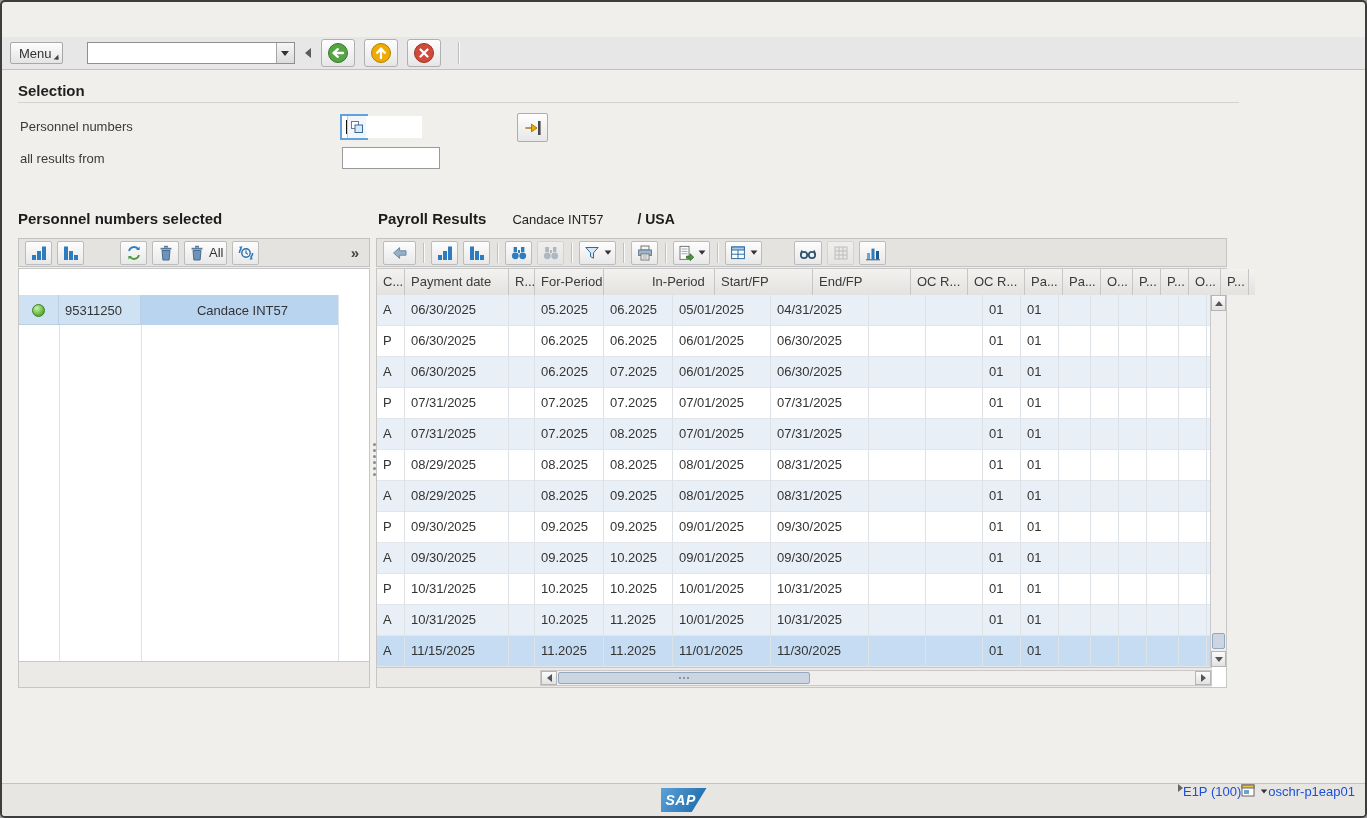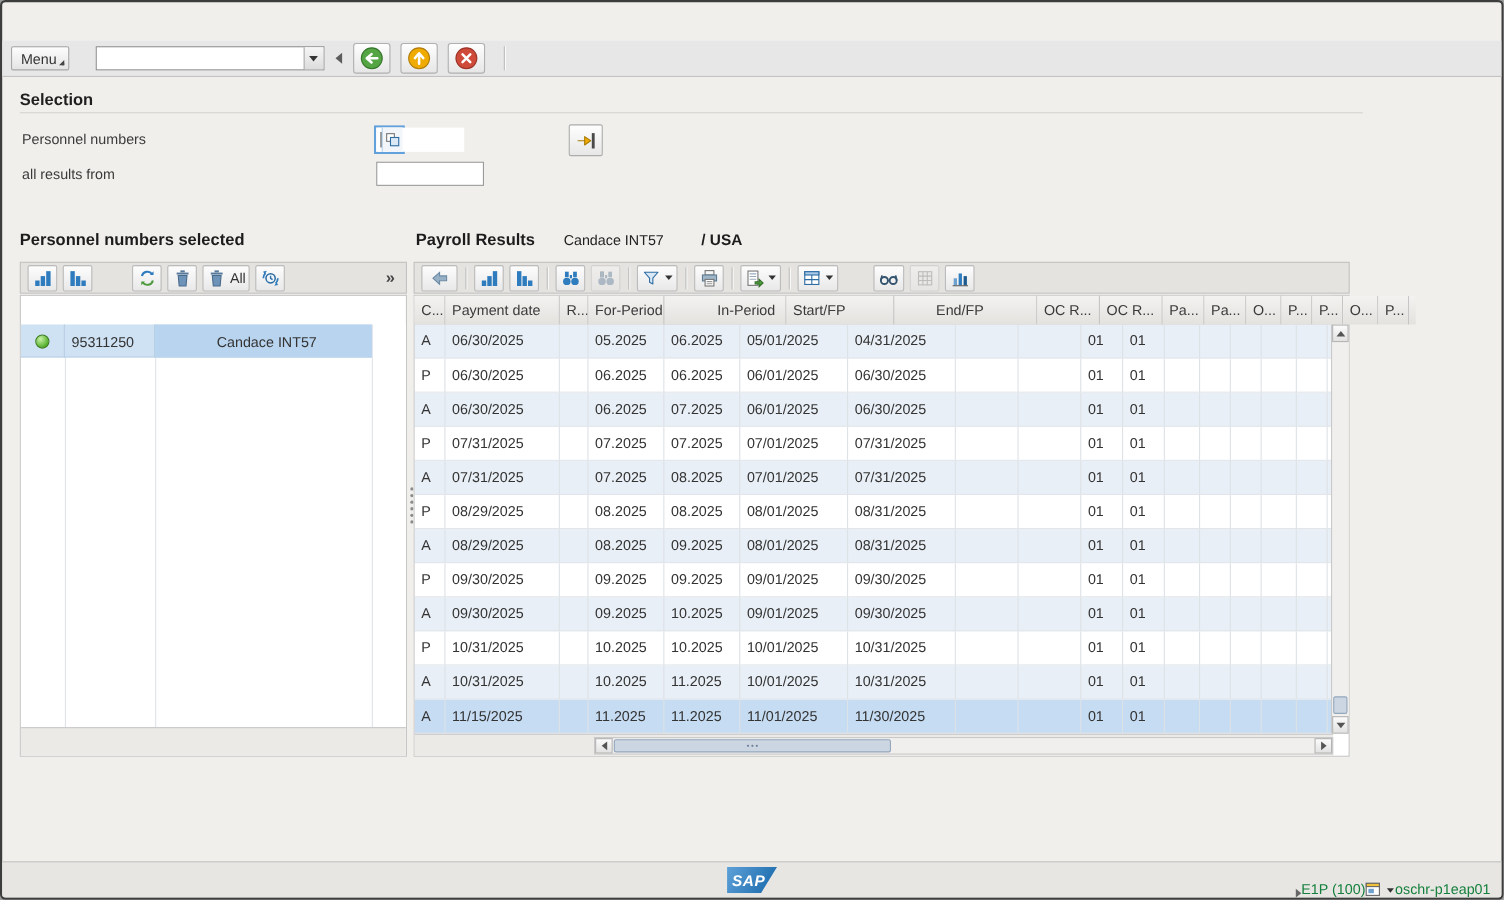--- a/index.html
+++ b/index.html
@@ -80,21 +80,21 @@
   .hthumb i{width:2px;height:2px;background:#6d8099;border-radius:50%}
   .arr{width:0;height:0}
   .arr.up{border-left:4px solid transparent;border-right:4px solid transparent;border-bottom:5px solid #555}
   .arr.down{border-left:4px solid transparent;border-right:4px solid transparent;border-top:5px solid #555}
   .arr.left{border-top:4px solid transparent;border-bottom:4px solid transparent;border-right:5px solid #555}
   .arr.right{border-top:4px solid transparent;border-bottom:4px solid transparent;border-left:5px solid #555}
 
   
   .statusbar{position:absolute;left:0;right:0;bottom:0;height:33px;background:#e8e6e3;border-top:1px solid #c2c2c2}
   .sap-logo{position:absolute;left:50%;top:4px;transform:translateX(-50%);width:46px;height:24px;background:linear-gradient(120deg,#5ea1d8,#1465a8);clip-path:polygon(0 0,100% 0,68% 100%,0 100%);display:flex;align-items:center;padding-left:5px;color:#fff;font-weight:bold;font-style:italic;font-size:14px;letter-spacing:.5px}
-  .status-right{position:absolute;right:10px;top:0;height:100%;display:flex;align-items:flex-end;color:#15803d}
+  .status-right{position:absolute;right:10px;top:0;height:100%;display:flex;align-items:flex-start;color:#1d4ed8}
   .mini-icon{display:flex;align-items:center;gap:3px;cursor:pointer}
 </style>
 </head>
 <body>
 
 <div class="window">
 
 
   <div class="menubar">
     <div class="menu-btn">
@@ -347,21 +347,21 @@
   </div>
 
   <div class="right-wrap">
     <div class="rt-header hrow">
         <div class="hcell" style="width: 28px;">C...</div>
         <div class="hcell" style="width: 104px;">Payment date</div>
         <div class="hcell" style="width: 26px;">R...</div>
         <div class="hcell" style="width: 69px;">For-Period</div>
         <div class="hcell" style="width: 69px; margin-left: 42px;">In-Period</div>
         <div class="hcell" style="width: 98px;">Start/FP</div>
-        <div class="hcell" style="width: 98px; margin-left: 32px;">End/FP</div>
+        <div class="hcell" style="width: 98px;">End/FP</div>
         <div class="hcell" style="width: 57px;">OC R...</div>
         <div class="hcell" style="width: 57px;">OC R...</div>
         <div class="hcell" style="width: 38px;">Pa...</div>
         <div class="hcell" style="width: 38px;">Pa...</div>
         <div class="hcell" style="width: 32px;">O...</div>
         <div class="hcell" style="width: 28px;">P...</div>
         <div class="hcell" style="width: 28px;">P...</div>
         <div class="hcell" style="width: 32px;">O...</div>
         <div class="hcell" style="width: 28px;">P...</div>
         <div class="hcell" style="flex: 1 1 0%; border-right: none;"></div>

